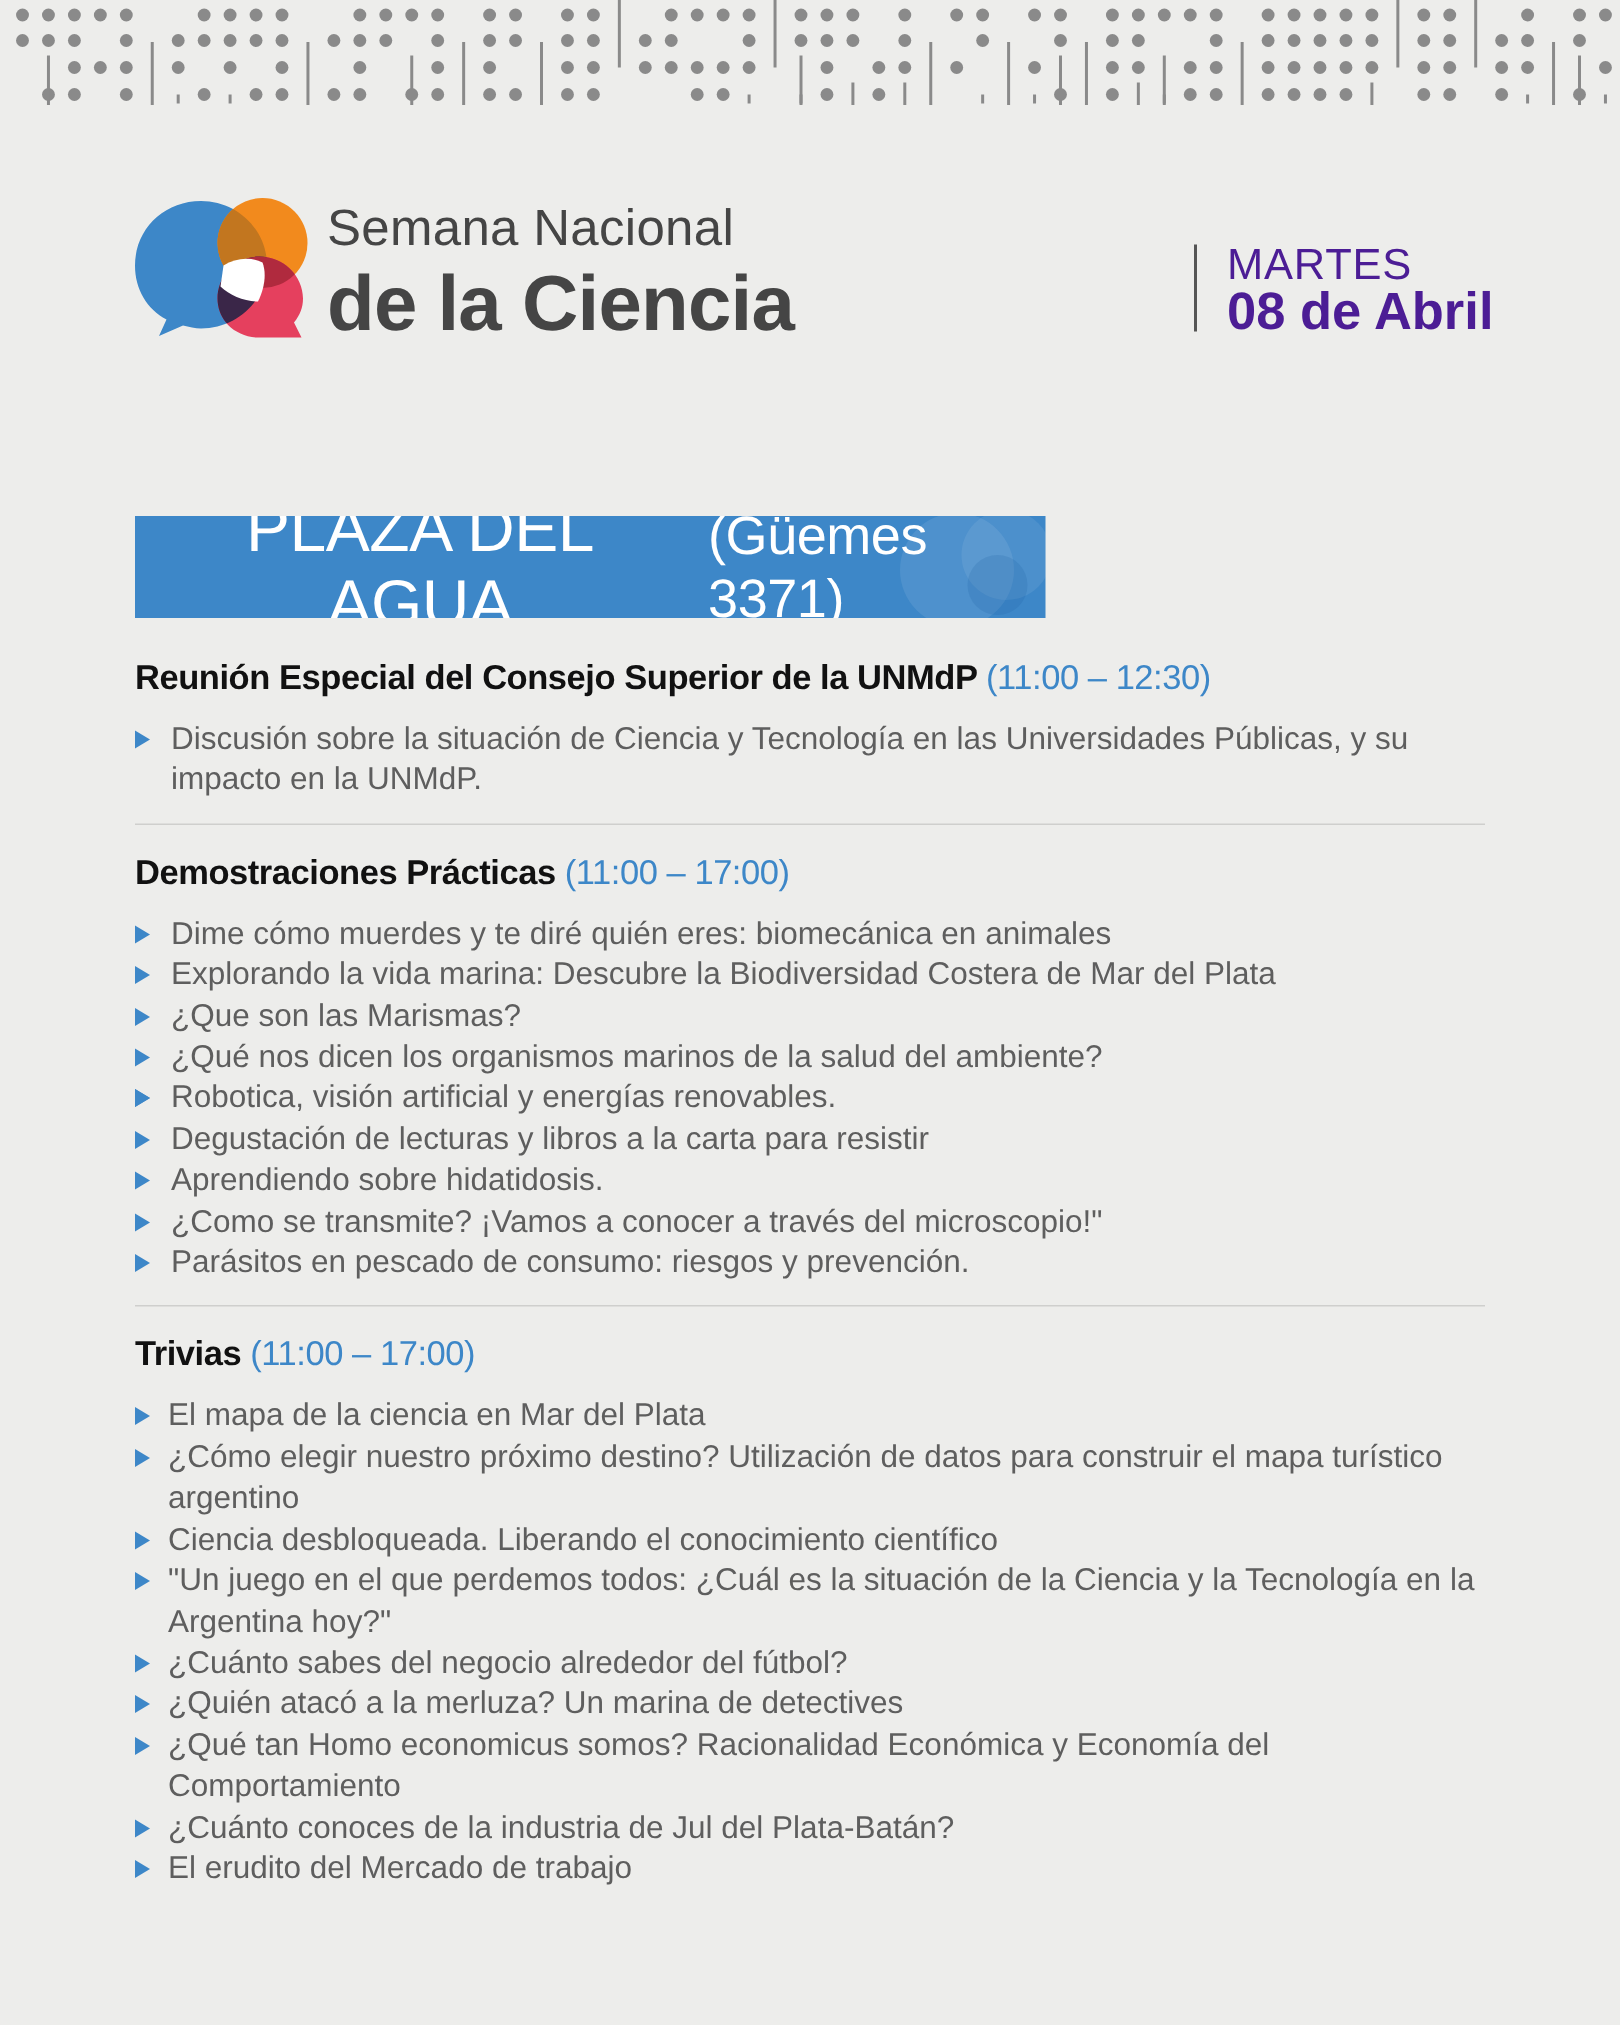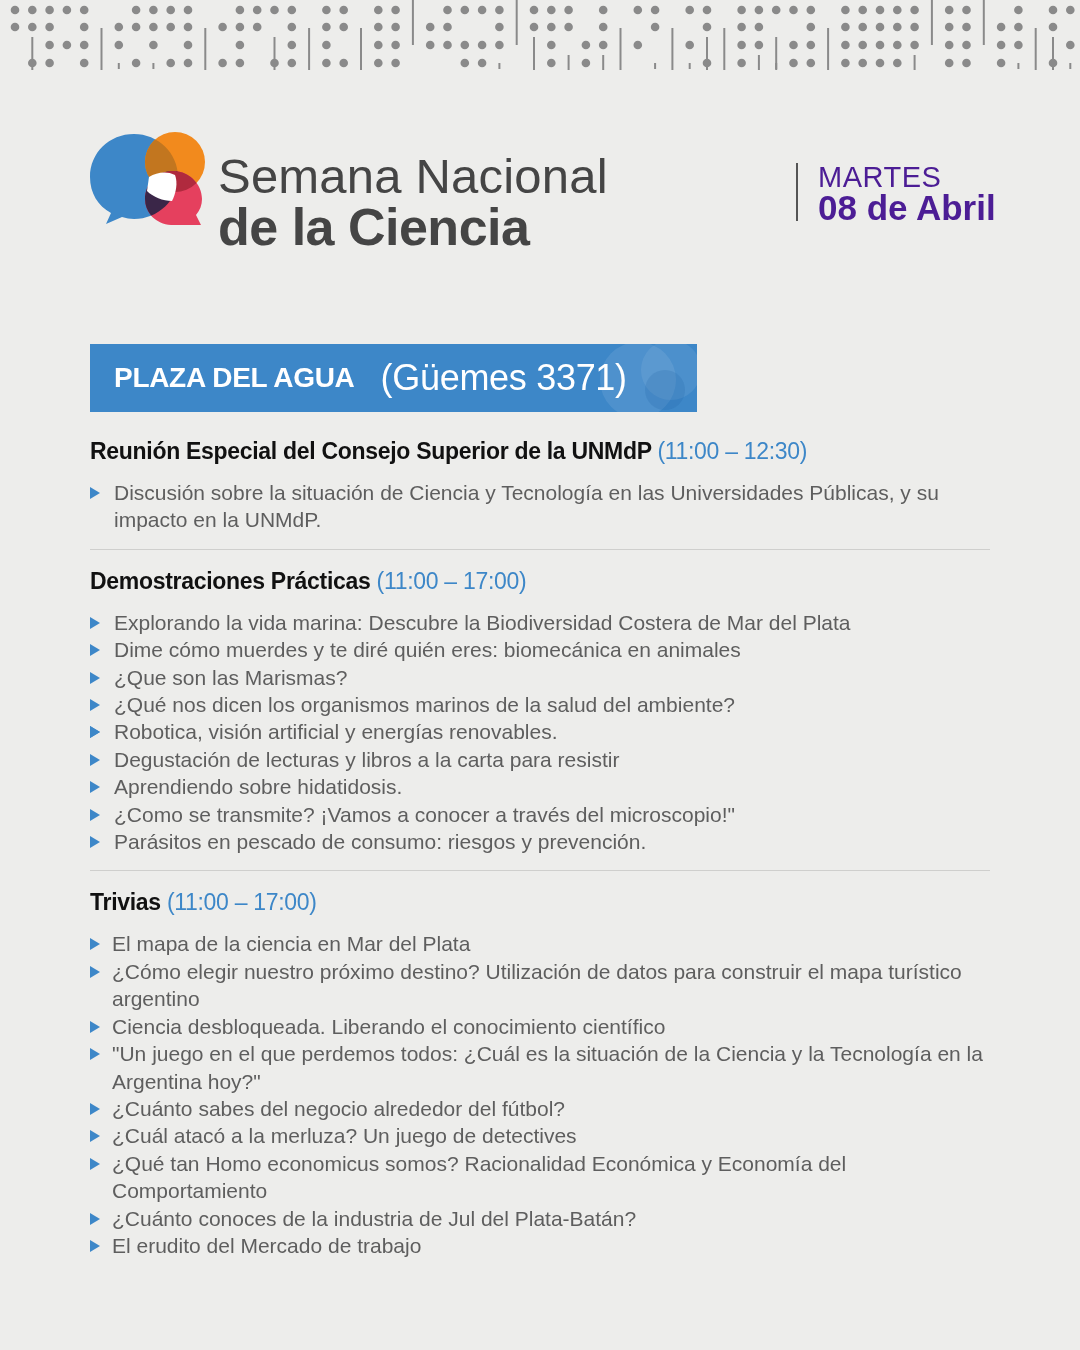--- a/index.html
+++ b/index.html
@@ -8,34 +8,34 @@
     background: #ededeb;
     font-family: "Liberation Sans", "DejaVu Sans", sans-serif;
     color: #5e5e5e;
     position: relative;
     overflow: hidden;
   }
   .pattern { position: absolute; left: 0; top: 0; width: 1080px; height: 80px; }
 
   .logo { position: absolute; left: 89px; top: 131px; width: 118px; height: 95px; }
   .title-block { position: absolute; left: 218px; top: 128px; color: #454545; }
-  .title-line1 { font-size: 49px; font-weight: 400; line-height: 48px; letter-spacing: 0.2px; margin-top: 24px; }
+  .title-line1 { font-size: 34px; font-weight: 400; line-height: 48px; letter-spacing: 0.2px; }
   .title-line2 { font-size: 52px; font-weight: 700; line-height: 54px; letter-spacing: -0.5px; }
 
   .date-block { position: absolute; left: 796px; top: 163px; border-left: 2px solid #555; padding-left: 20px; height: 58px; color: #4c1d95; }
   .date-day { font-size: 29px; line-height: 28px; font-weight: 400; letter-spacing: 0.5px; }
   .date-date { font-size: 35px; line-height: 34px; font-weight: 700; }
 
   .venue-banner {
     position: absolute; left: 90px; top: 344px; width: 607px; height: 68px;
     background: #3d87c8; overflow: hidden;
     display: flex; align-items: center; padding-left: 24px;
     color: #ffffff;
   }
-  .venue-name { font-size: 28px; font-weight: 700; letter-spacing: -0.3px; }
+  .venue-name { font-size: 44px; font-weight: 400; letter-spacing: -0.3px; text-align: center; }
   .venue-address { font-size: 36px; font-weight: 400; margin-left: 26px; letter-spacing: -0.3px; }
   .venue-deco { position: absolute; right: -6px; top: -4px; width: 110px; height: 80px; }
 
   .content { position: absolute; left: 90px; top: 435px; width: 900px; }
   .section-title { font-size: 23px; font-weight: 700; color: #111111; line-height: 32px; letter-spacing: -0.3px; }
   .section-time { font-weight: 400; color: #3d87c8; }
   .items { list-style: none; margin-top: 10px; }
   .item { position: relative; padding-left: 24px; font-size: 21px; line-height: 27.4px; color: #5e5e5e; }
   .bullet { position: absolute; left: 0; top: 8px; width: 0; height: 0;
     border-top: 6px solid transparent; border-bottom: 6px solid transparent; border-left: 10px solid #3d87c8; }
@@ -300,22 +300,22 @@
     <ul class="items">
       <li class="item"><span class="bullet"></span><span>Discusión sobre la situación de Ciencia y Tecnología en las Universidades Públicas, y su impacto en la UNMdP.</span></li>
     </ul>
   </section>
 
   <div class="divider"></div>
 
   <section class="sec2">
     <h2 class="section-title"><span>Demostraciones Prácticas</span> <span class="section-time">(11:00 – 17:00)</span></h2>
     <ul class="items">
+      <li class="item"><span class="bullet"></span><span>Dime cómo muerdes y te diré quién eres: biomecánica en animales</span></li>
       <li class="item"><span class="bullet"></span><span>Explorando la vida marina: Descubre la Biodiversidad Costera de Mar del Plata</span></li>
-      <li class="item"><span class="bullet"></span><span>Dime cómo muerdes y te diré quién eres: biomecánica en animales</span></li>
       <li class="item"><span class="bullet"></span><span>¿Que son las Marismas?</span></li>
       <li class="item"><span class="bullet"></span><span>¿Qué nos dicen los organismos marinos de la salud del ambiente?</span></li>
       <li class="item"><span class="bullet"></span></li>
       <li class="item"><span class="bullet"></span><span>Robotica, visión artificial y energías renovables.</span></li>
       <li class="item"><span class="bullet"></span><span>Degustación de lecturas y libros a la carta para resistir</span></li>
       <li class="item"><span class="bullet"></span><span>Aprendiendo sobre hidatidosis.</span></li>
       <li class="item"><span class="bullet"></span><span>¿Como se transmite? ¡Vamos a conocer a través del microscopio!"</span></li>
       <li class="item"><span class="bullet"></span><span>Parásitos en pescado de consumo: riesgos y prevención.</span></li>
     </ul>
   </section>
@@ -323,19 +323,19 @@
   <div class="divider"></div>
 
   <section class="sec3">
     <h2 class="section-title"><span>Trivias</span> <span class="section-time">(11:00 – 17:00)</span></h2>
     <ul class="items">
       <li class="item"><span class="bullet"></span><span>El mapa de la ciencia en Mar del Plata</span></li>
       <li class="item"><span class="bullet"></span><span>¿Cómo elegir nuestro próximo destino? Utilización de datos para construir el mapa turístico argentino</span></li>
       <li class="item"><span class="bullet"></span><span>Ciencia desbloqueada. Liberando el conocimiento científico</span></li>
       <li class="item"><span class="bullet"></span><span>"Un juego en el que perdemos todos: ¿Cuál es la situación de la Ciencia y la Tecnología en la Argentina hoy?"</span></li>
       <li class="item"><span class="bullet"></span><span>¿Cuánto sabes del negocio alrededor del fútbol?</span></li>
-      <li class="item"><span class="bullet"></span><span>¿Cuál atacó a la merluza? Un juego de detectives</span></li>
+      <li class="item"><span class="bullet"></span><span>¿Quién atacó a la merluza? Un marina de detectives</span></li>
       <li class="item"><span class="bullet"></span><span>¿Qué tan Homo economicus somos? Racionalidad Económica y Economía del Comportamiento</span></li>
       <li class="item"><span class="bullet"></span><span>¿Cuánto conoces de la industria de Jul del Plata-Batán?</span></li>
       <li class="item"><span class="bullet"></span><span>El erudito del Mercado de trabajo</span></li>
     </ul>
   </section>
 </div>
 
 </body></html>

